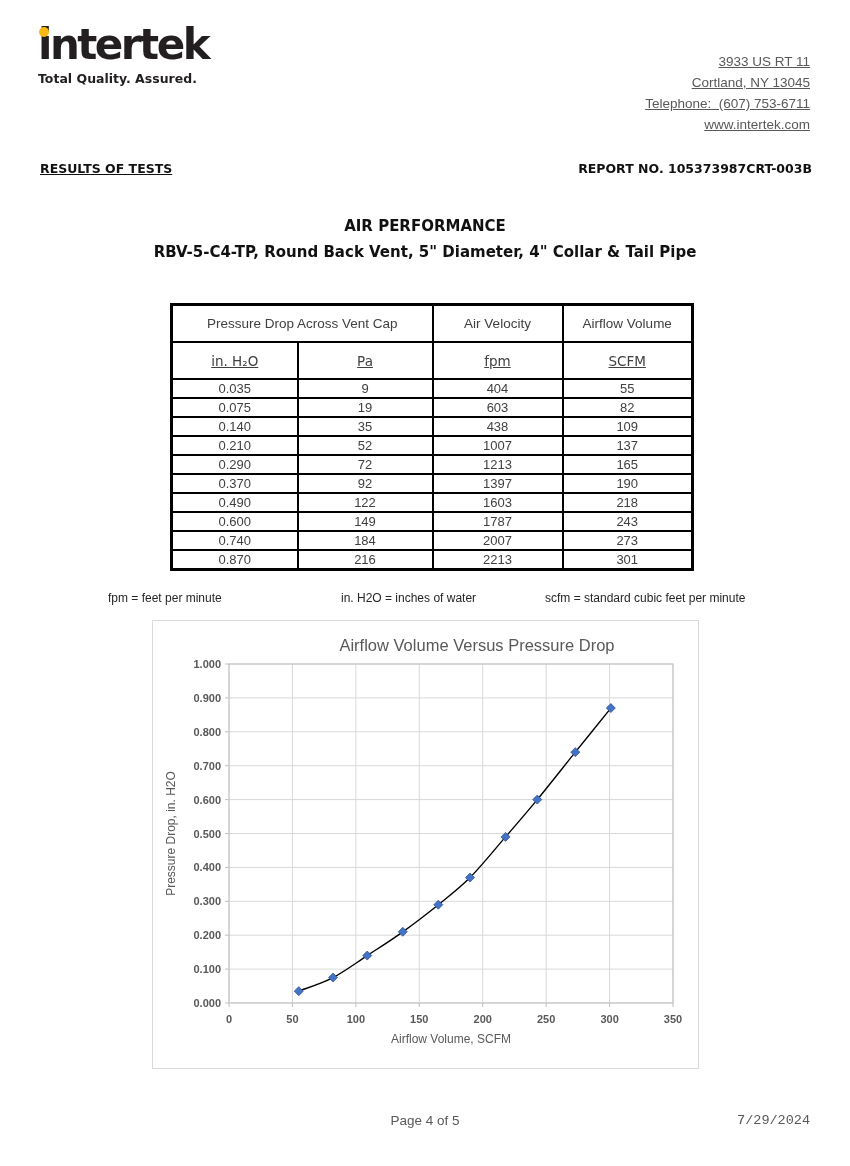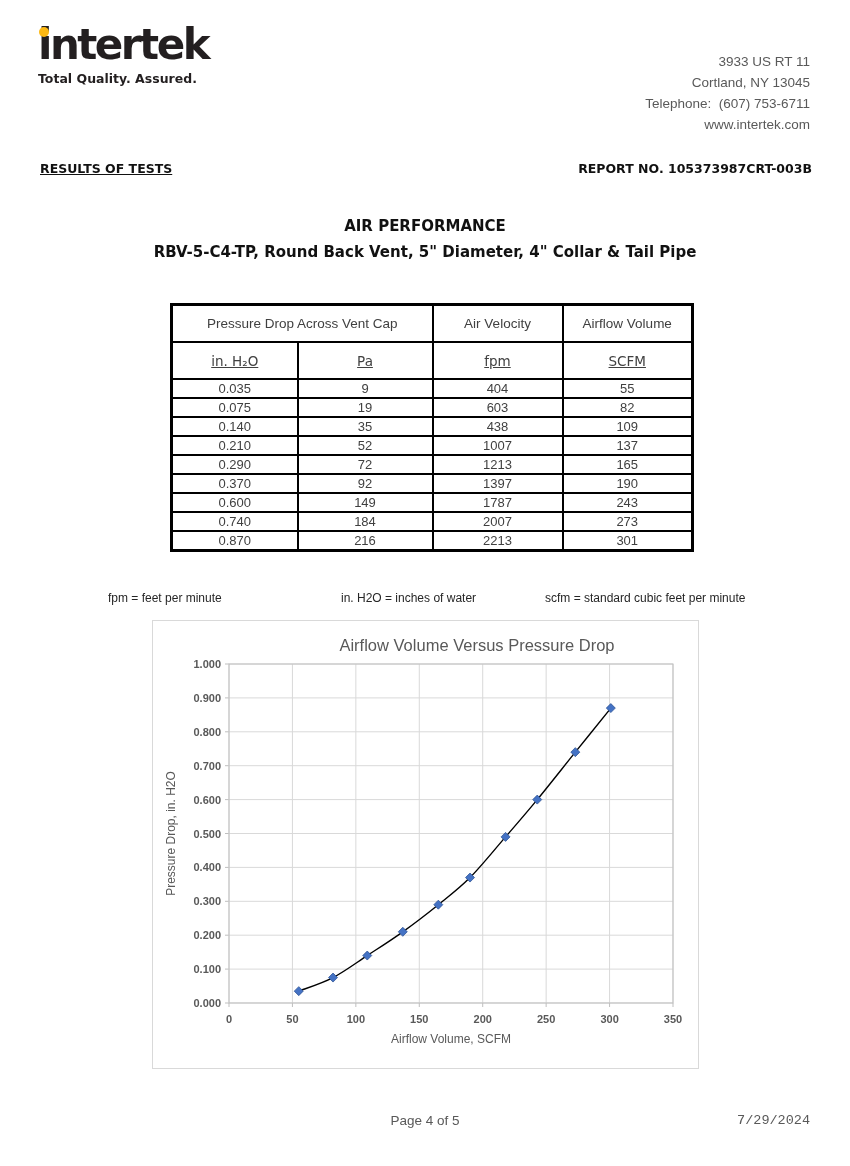--- a/index.html
+++ b/index.html
@@ -10,21 +10,21 @@
   .logo-block{position:absolute;left:38px;top:24px;}
   .logo-word{position:relative;font-family:"DejaVu Sans",sans-serif;font-weight:700;
              font-size:42px;line-height:1;letter-spacing:-2.5px;color:#231f20;}
   .logo-dot{position:absolute;left:1px;top:3px;width:10px;height:10px;border-radius:50%;background:#fdb913;}
   .logo-tagline{margin-top:5px;font-family:"DejaVu Sans",sans-serif;font-weight:700;
                 font-size:12.5px;color:#231f20;}
 
   
   .address{position:absolute;right:40px;top:52px;text-align:right;color:#595959;
            font-size:13.5px;line-height:1.55;}
-  .addr-line{white-space:pre;}
+  .addr-line{white-space:pre;text-decoration:underline;}
 
   
   .results-label{position:absolute;left:40px;top:161px;font-family:"DejaVu Sans",sans-serif;
                  font-weight:700;font-size:12.5px;text-decoration:underline;color:#111;}
   .report-no{position:absolute;right:38px;top:161px;font-family:"DejaVu Sans",sans-serif;
              font-weight:700;font-size:12.5px;color:#111;}
 
   
   .title-main{position:absolute;left:0;top:217px;width:100%;text-align:center;
               font-family:"DejaVu Sans",sans-serif;font-weight:700;font-size:15px;color:#111;}
@@ -134,20 +134,26 @@
           <td>0.290</td>
           <td>72</td>
           <td>1213</td>
           <td>165</td>
         </tr>
         <tr>
           <td>0.370</td>
           <td>92</td>
           <td>1397</td>
           <td>190</td>
+        </tr>
+        <tr>
+          <td>0.490</td>
+          <td>122</td>
+          <td>1603</td>
+          <td>218</td>
         </tr>
         <tr>
           <td>0.600</td>
           <td>149</td>
           <td>1787</td>
           <td>243</td>
         </tr>
         <tr>
           <td>0.740</td>
           <td>184</td>

